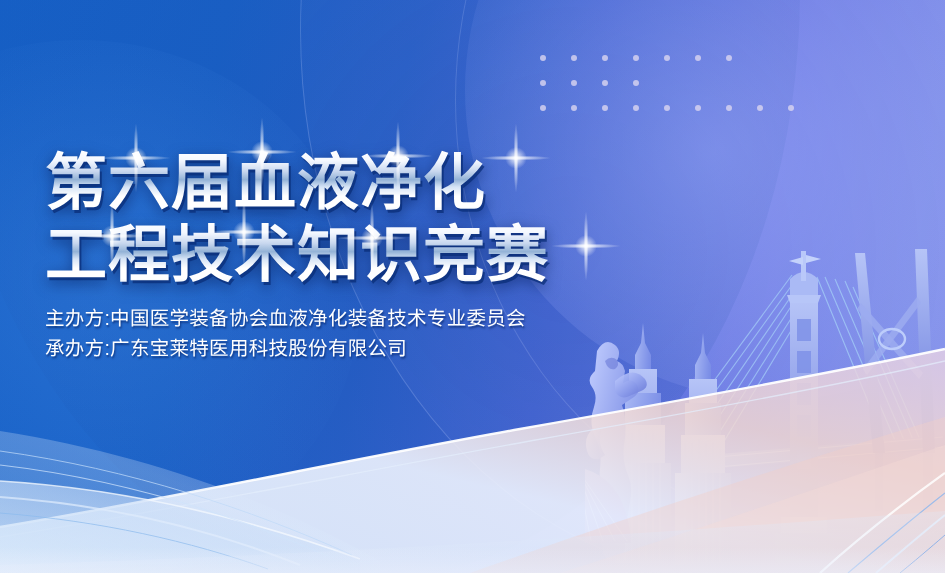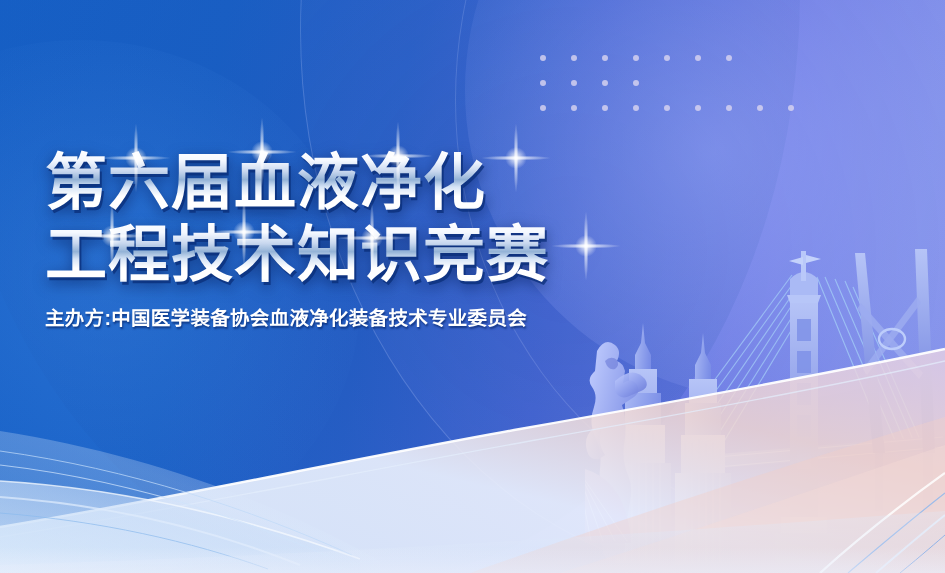--- a/index.html
+++ b/index.html
@@ -111,21 +111,21 @@
   }
 
   
   .sub-block{
     position:absolute; left:45px; top:303px;
     color:#ffffff;
   }
   .sub-line{
     font-size:19.5px;
     line-height:30px;
-    font-weight:bold;
+    font-weight:normal;
     letter-spacing:.3px;
     white-space:nowrap;
     text-shadow:1px 2px 2px rgba(8,40,110,.75);
   }
 
   
   .city{
     position:absolute;
     right:0; bottom:0;
     width:360px; height:330px;
@@ -319,20 +319,21 @@
     </svg>
   </div>
 
   <div class="title-block">
     <div class="title-line l1">第六届血液净化</div>
     <div class="title-line l2">工程技术知识竞赛</div>
   </div>
 
   <div class="sub-block">
     <div class="sub-line">主办方:中国医学装备协会血液净化装备技术专业委员会</div>
+    <div class="sub-line">承办方:广东宝莱特医用科技股份有限公司</div>
   </div>
 
   <div class="bg-layer" id="glintLayer">
       <span class="glint" style="left: 136px; top: 158px;">
         <i></i>
       </span>
       <span class="glint" style="left: 262px; top: 152px;">
         <i></i>
       </span>
       <span class="glint" style="left: 398px; top: 156px;">

